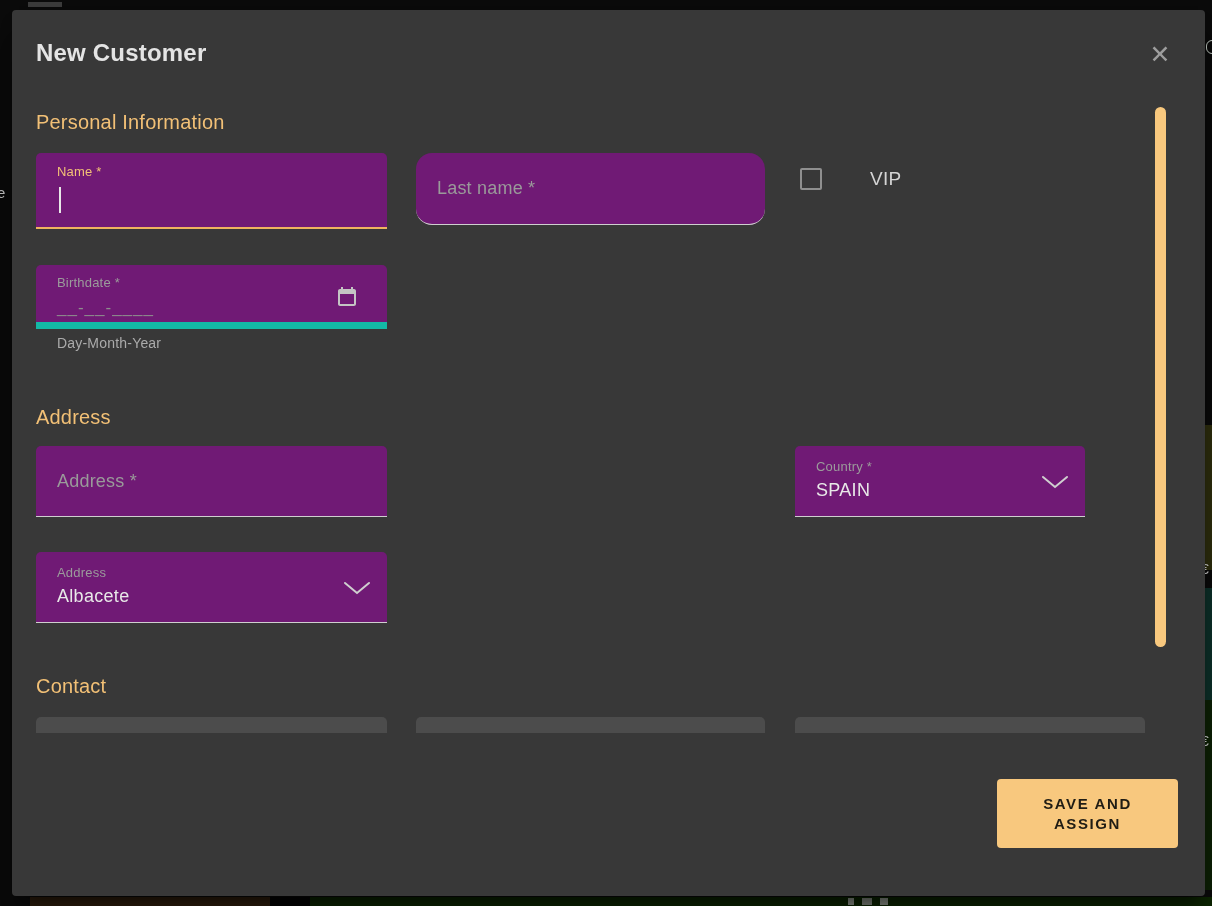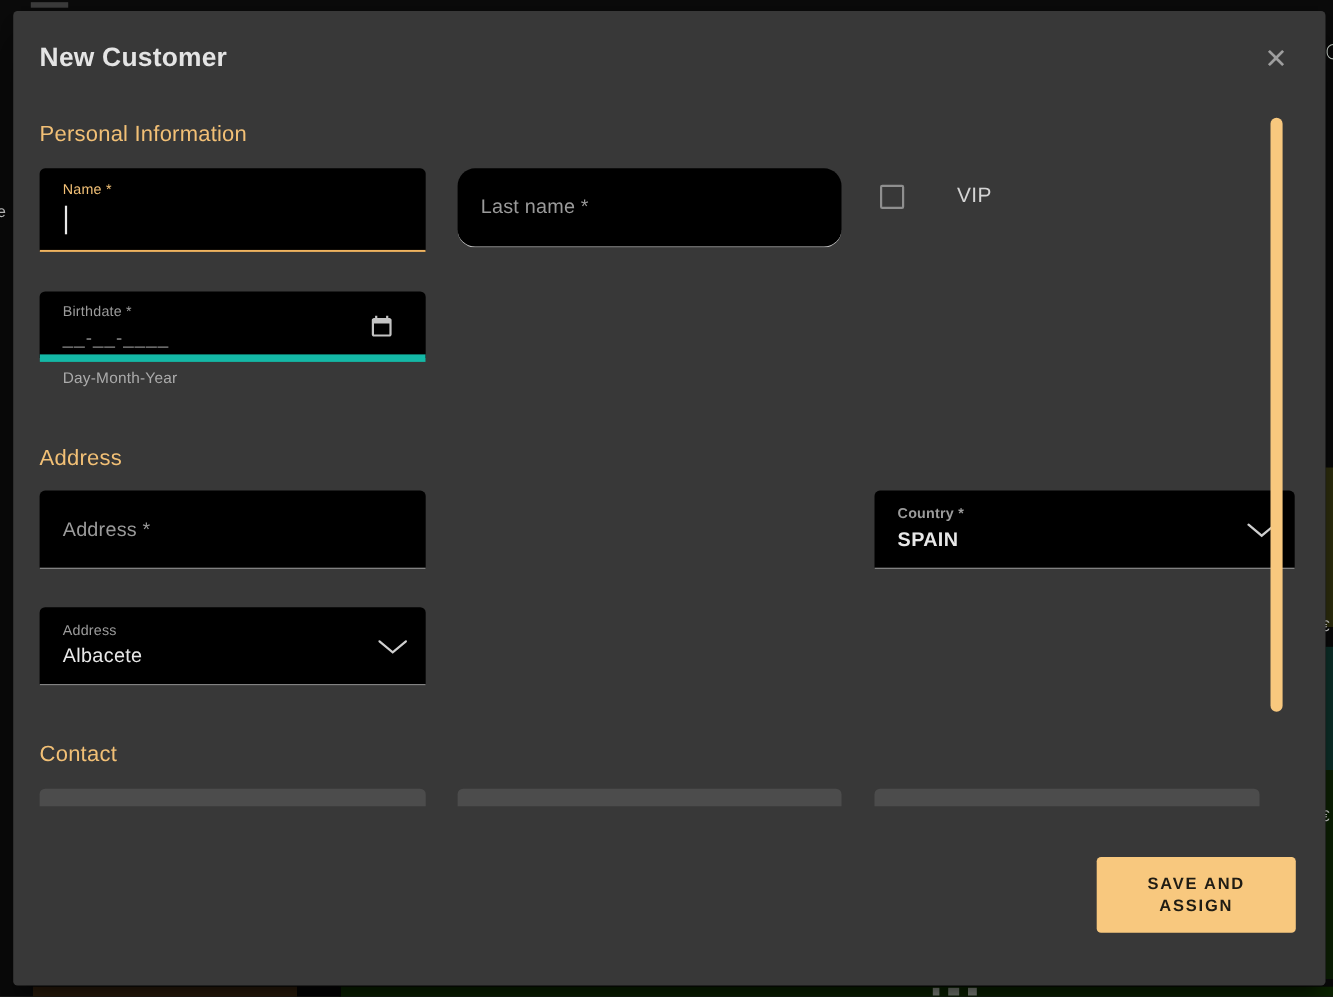--- a/index.html
+++ b/index.html
@@ -25,21 +25,21 @@
   .close-btn{
     position:absolute;left:1130px;top:26px;width:36px;height:36px;
     display:flex;align-items:center;justify-content:center;
     color:#9e9e9e;font-size:25px;cursor:pointer;background:none;border:none;
   }
   .section-heading{
     position:absolute;font-size:20px;color:#f2c076;letter-spacing:.2px;
   }
   
   .field{
-    position:absolute;background:#000000;border-radius:5px 5px 0 0;
+    position:absolute;background:#701a75;border-radius:5px 5px 0 0;
     box-sizing:border-box;
   }
   .field.underline-gray{border-bottom:1px solid #cfcfcf;}
   .field.underline-amber{border-bottom:2px solid #efb35f;}
   .field .shrunk-label{
     position:absolute;left:21px;font-size:13px;color:#9b9b9b;letter-spacing:.2px;
   }
   .field .shrunk-label.amber{color:#f2c076;}
   .field .placeholder{
     position:absolute;left:21px;top:0;bottom:0;display:flex;align-items:center;
@@ -142,21 +142,21 @@
   </div>
   <div class="helper-text">Day-Month-Year</div>
 
   <div class="section-heading" style="left:24px;top:396px;">Address</div>
 
   <div class="field underline-gray" style="left:24px;top:436px;width:351px;height:71px;">
     <span class="placeholder">Address *</span>
   </div>
 
 
-  <div class="field underline-gray" style="left:783px;top:436px;width:382px;height:71px;font-weight:bold;">
+  <div class="field underline-gray" style="left:783px;top:436px;width:290px;height:71px;">
     <span class="shrunk-label" style="top:13px;">Country *</span>
     <span class="value-text" style="top:34px;">SPAIN</span>
     <span class="chevron">
       <svg width="28" height="15" viewBox="0 0 28 15">
           <polyline points="2,2 14,12 26,2" fill="none" stroke="#cfcfcf" stroke-width="2" stroke-linecap="round"></polyline>
         </svg>
     </span>
   </div>
 
   <div class="field underline-gray" style="left:24px;top:542px;width:351px;height:71px;">

